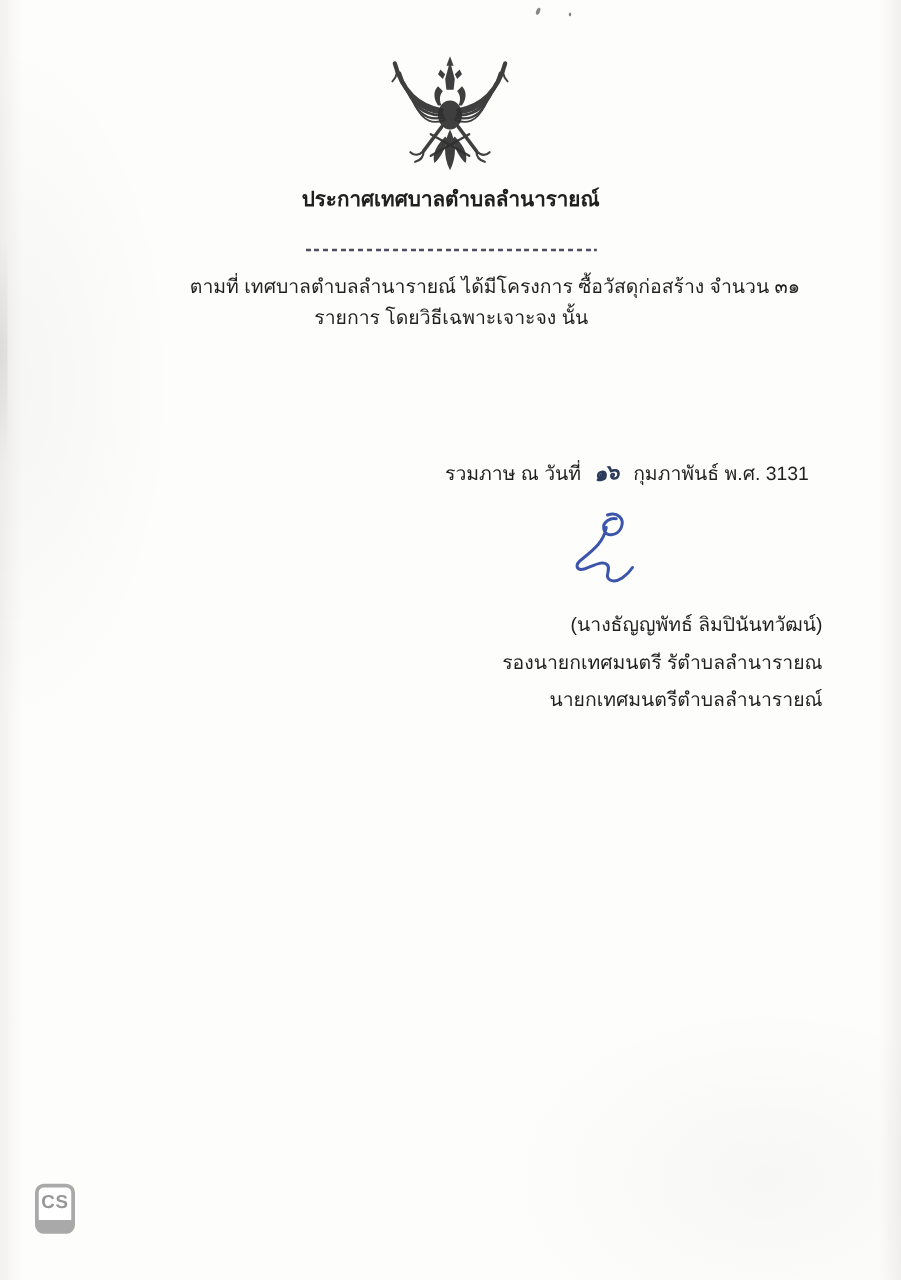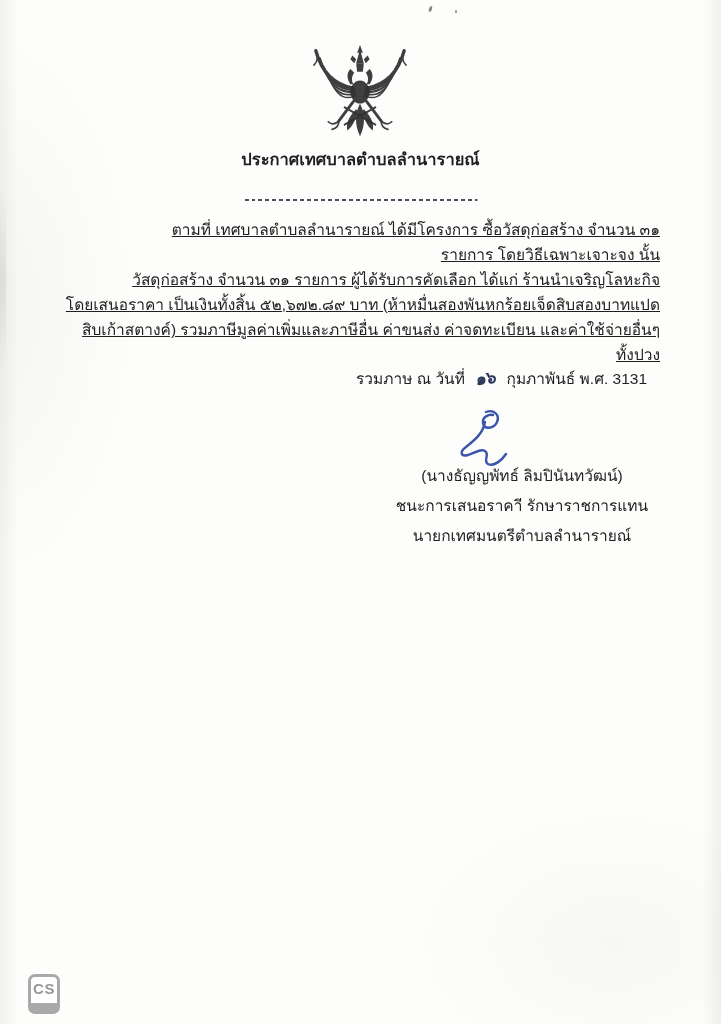--- a/index.html
+++ b/index.html
@@ -15,29 +15,29 @@
   .speck.s1{left:429px;top:6px;width:3px;height:6px;transform:rotate(20deg);}
   .speck.s2{left:455px;top:10px;width:2px;height:3px;}
   .edge-smudge{position:absolute;left:0;top:190px;width:6px;height:180px;
     background:linear-gradient(180deg,transparent,rgba(90,90,90,.10),transparent);}
   .garuda{position:absolute;left:301px;top:44px;}
   .title-line{position:absolute;left:0;width:100%;text-align:center;font-weight:bold;font-size:16.5px;}
   .title-line.t1{top:146px;}
   .title-line.t2{top:171px;}
   .dash-line{position:absolute;top:199px;left:50%;transform:translateX(-50%);width:233px;height:2px;
     background:repeating-linear-gradient(90deg,#4e4e60 0 4px,transparent 4px 7px);}
-  .body-text{position:absolute;top:217px;left:62px;width:598px;font-size:15.5px;line-height:25px;text-align:right;text-decoration:underline;}
+  .body-text{position:absolute;top:217px;left:62px;width:598px;font-size:15.5px;line-height:25px;text-align:center;}
   .body-text p{margin:0;text-indent:70px;}
   .date-line{position:absolute;top:364px;left:356px;font-size:15.5px;white-space:nowrap;}
   .handwritten-day{display:inline-block;margin:0 11px;color:#2c3a5c;font-size:17px;font-weight:bold;
     transform:rotate(-7deg) skewX(-8deg);letter-spacing:-1px;}
   .signature-svg{position:absolute;left:446px;top:407px;}
-  .sig-block{position:absolute;top:461px;left:386px;width:272px;text-align:center;font-size:15.5px;line-height:30px;}
+  .sig-block{position:absolute;top:486px;left:386px;width:272px;text-align:right;font-size:15.5px;line-height:30px;}
   .sig-block div{white-space:nowrap;}
-  .footer{position:absolute;left:28px;top:974px;display:flex;align-items:center;gap:13px;text-align:right;}
+  .footer{position:absolute;left:28px;top:947px;display:flex;align-items:center;gap:13px;text-align:right;}
   .cs-badge{position:relative;width:32px;height:40px;border:3px solid #a9a9a9;border-radius:7px;background:#fff;
     display:flex;align-items:flex-start;justify-content:center;box-sizing:border-box;}
   .cs-badge-label{font-weight:bold;color:#979797;font-size:15px;line-height:24px;letter-spacing:.5px;}
   .cs-badge::after{content:"";position:absolute;left:-1px;right:-1px;bottom:-1px;height:9px;background:#a9a9a9;
     border-radius:0 0 4px 4px;}
   .cs-text{color:#bdbdbd;font-size:27px;letter-spacing:.5px;}
 </style>
 </head>
 <body>
 
@@ -84,36 +84,35 @@
       <path d="M64,68 C72,76 75,84 73,90 C68,86 64,78 62,70 Z"></path>
     </g>
   </svg>
 
   <div class="title-line t1">ประกาศเทศบาลตำบลลำนารายณ์</div>
 
   <div class="dash-line"></div>
 
   <div class="body-text">
     <p>ตามที่ เทศบาลตำบลลำนารายณ์ ได้มีโครงการ ซื้อวัสดุก่อสร้าง จำนวน ๓๑ รายการ โดยวิธีเฉพาะเจาะจง  นั้น</p>
-    <p>วัสดุก่อสร้าง จำนวน ๓๑ รายการ ผู้ได้รับการคัดเลือก ได้แก่ ร้านนำเจริญโลหะกิจ โดยเสนอราคา เป็นเงินทั้งสิ้น ๕๒,๖๗๒.๘๙ บาท (ห้าหมื่นสองพันหกร้อยเจ็ดสิบสองบาทแปดสิบเก้าสตางค์) รวมภาษีมูลค่าเพิ่มและภาษีอื่น ค่าขนส่ง ค่าจดทะเบียน และค่าใช้จ่ายอื่นๆ ทั้งปวง</p>
   </div>
 
   <div class="date-line">
     <span>รวมภาษ ณ วันที่</span><span class="handwritten-day">๑๖</span><span>กุมภาพันธ์ พ.ศ. 3131</span>
   </div>
 
   <svg class="signature-svg" viewBox="0 0 74 66" width="74" height="66" aria-hidden="true">
     <path d="M40,5 c8,-3 14,3 11,10 c-3,7 -13,8 -14,1 c-1,-6 6,-9 10,-8
              M39,15 c-2,11 -9,17 -19,25 c-7,5 -5,10 2,8 c8,-3 15,-7 18,-3
              c3,4 -3,9 2,12 c6,3 14,-4 18,-10" stroke="#3b55ab" stroke-width="2.4" fill="none" stroke-linecap="round" stroke-linejoin="round"></path>
   </svg>
 
   <div class="sig-block">
     <div>(นางธัญญพัทธ์ ลิมปินันทวัฒน์)</div>
-    <div>ชนะการเสนอราคาี รักษาราชการแทน</div>
+    <div>รองนายกเทศมนตรี รัตำบลลำนารายณ</div>
     <div>นายกเทศมนตรีตำบลลำนารายณ์</div>
   </div>
 
   <div class="footer">
     <div class="cs-badge">
       <span class="cs-badge-label">CS</span>
     </div>
   </div>
 
 </div>

